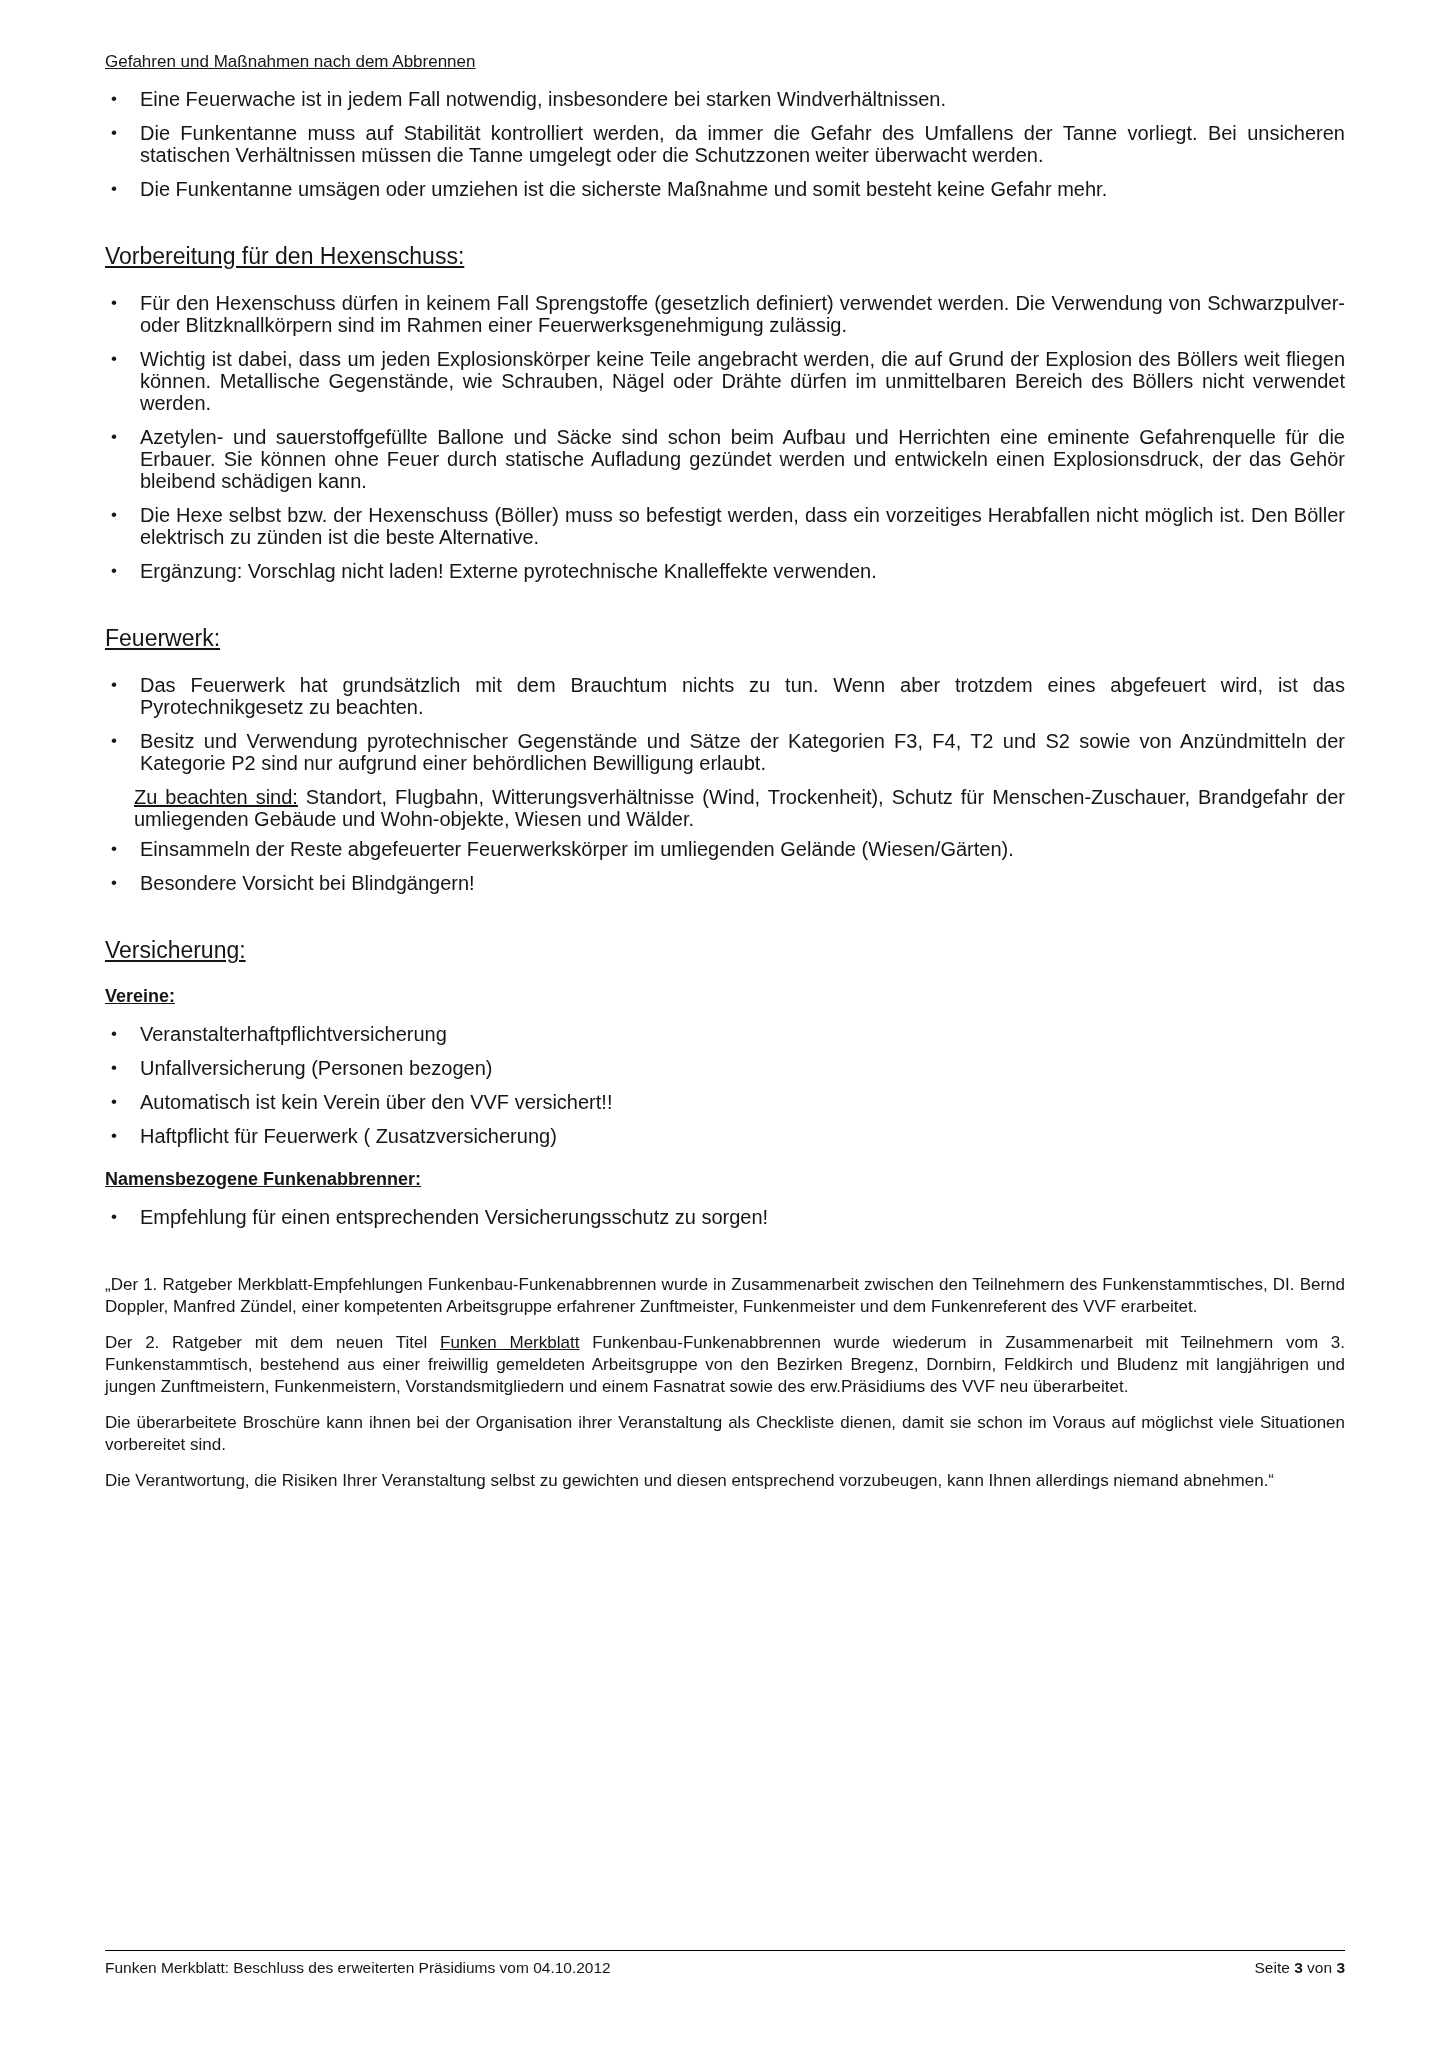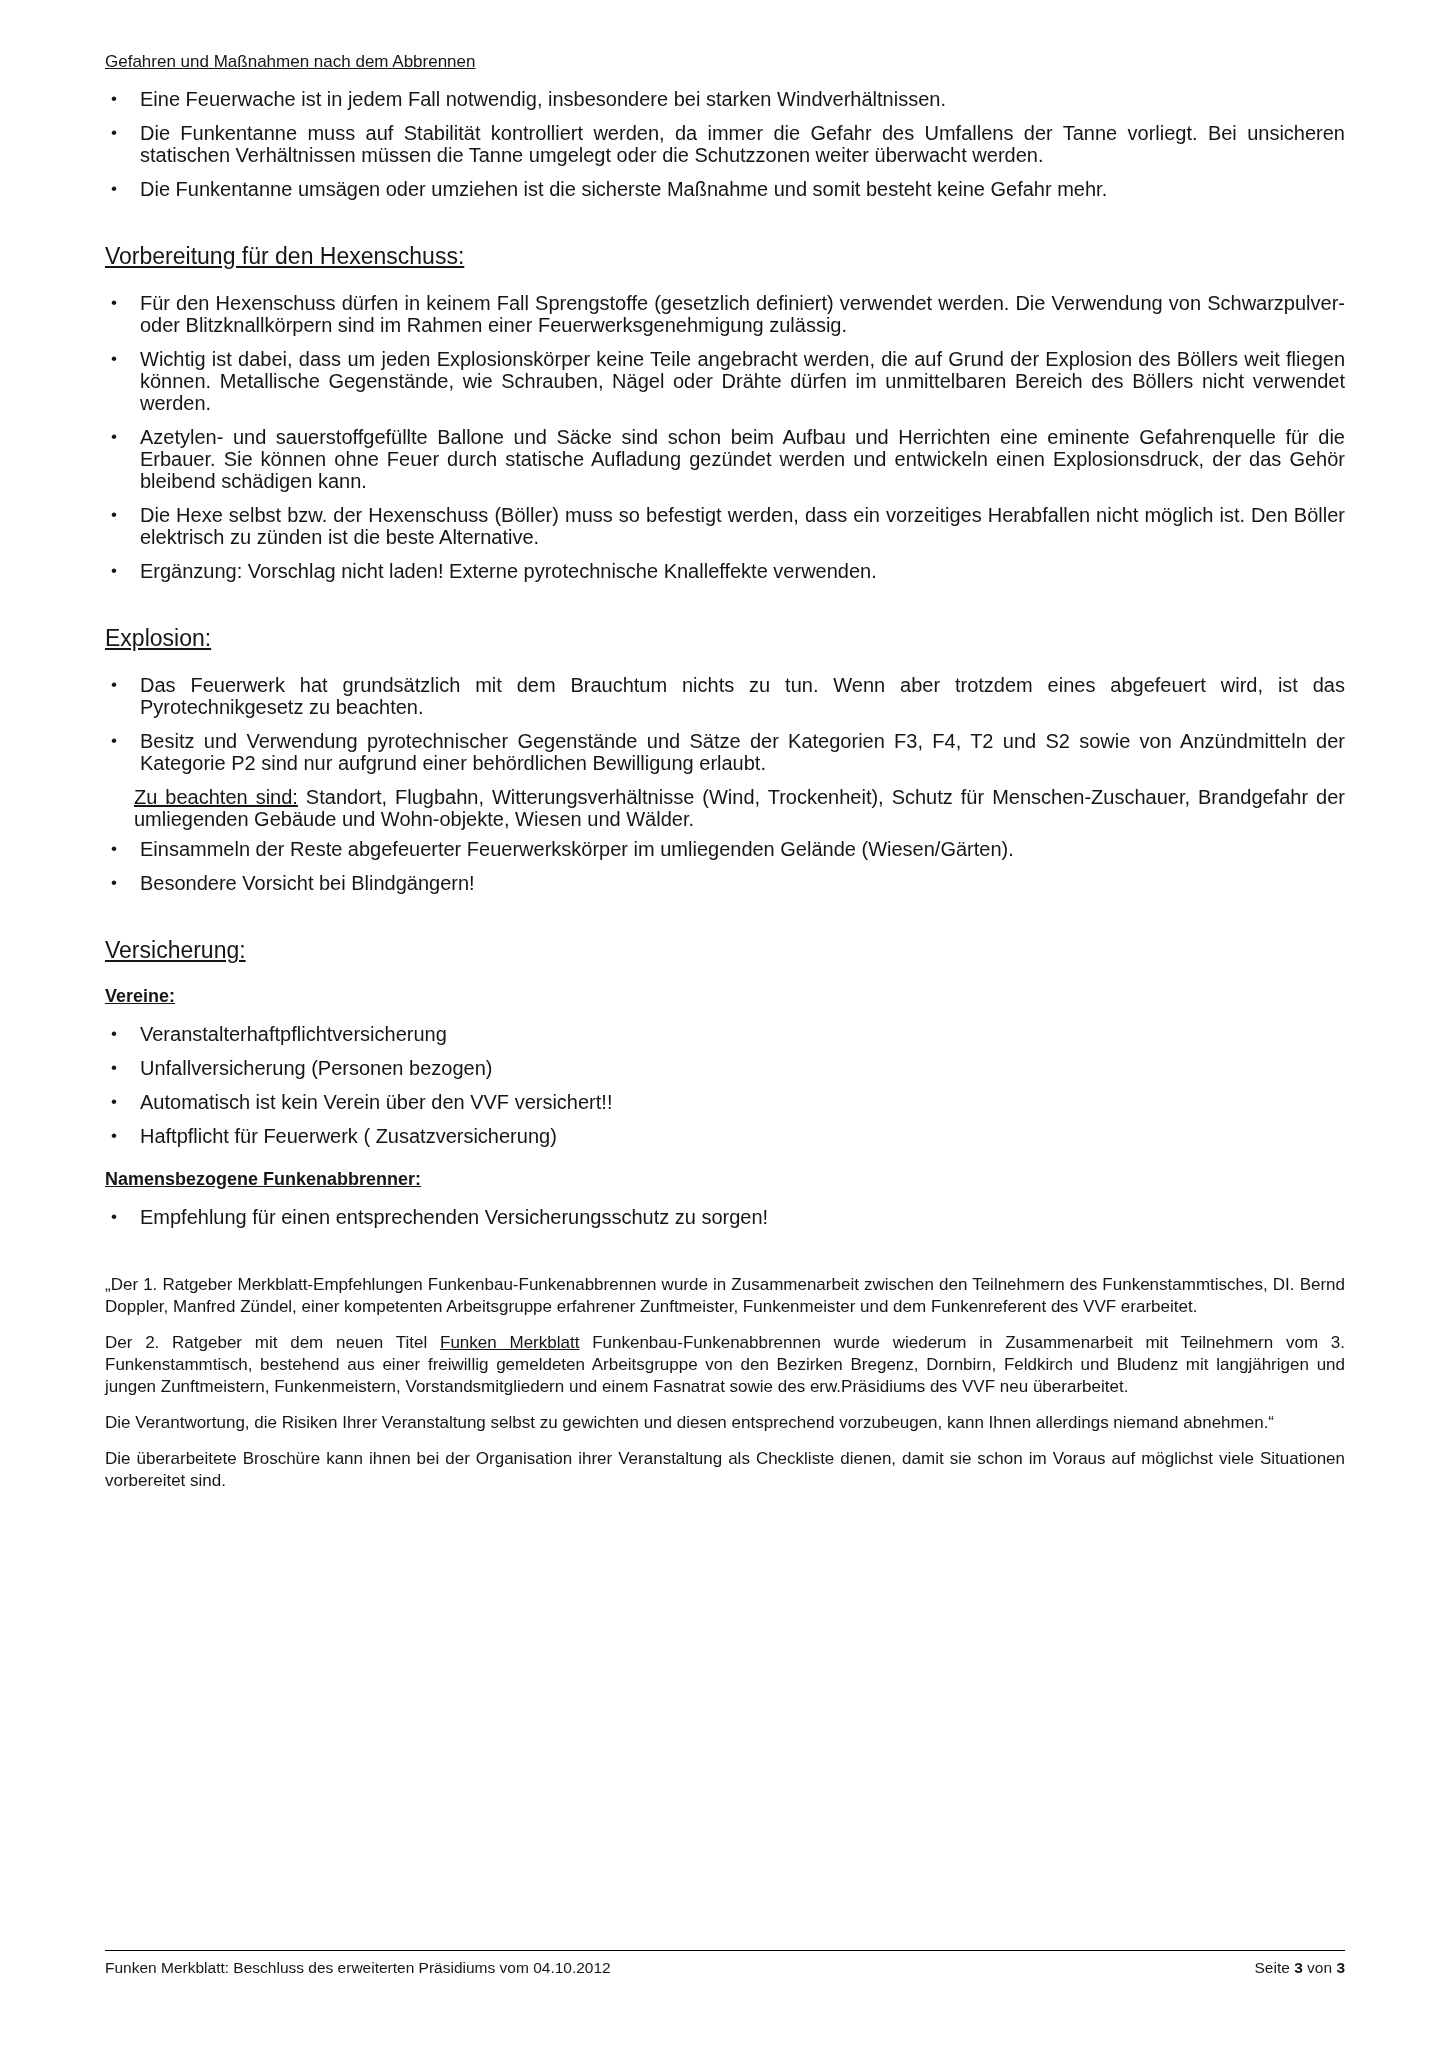--- a/index.html
+++ b/index.html
@@ -81,21 +81,21 @@
       <span class="bullet-marker"></span>
       <span class="bullet-text">Die Hexe selbst bzw. der Hexenschuss (Böller) muss so befestigt werden, dass ein vorzeitiges Herabfallen nicht möglich ist. Den Böller elektrisch zu zünden ist die beste Alternative.</span>
     </div>
     <div class="bullet">
       <span class="bullet-marker"></span>
       <span class="bullet-text">Ergänzung: Vorschlag nicht laden! Externe pyrotechnische Knalleffekte verwenden.</span>
     </div>
   </section>
 
   <section>
-    <h1 class="h-big">Explosion:</h1>
+    <h1 class="h-big">Feuerwerk:</h1>
     <div class="bullet">
       <span class="bullet-marker"></span>
       <span class="bullet-text">Das Feuerwerk hat grundsätzlich mit dem Brauchtum nichts zu tun. Wenn aber trotzdem eines abgefeuert wird, ist das Pyrotechnikgesetz zu beachten.</span>
     </div>
     <div class="bullet">
       <span class="bullet-marker"></span>
       <span class="bullet-text">Besitz und Verwendung pyrotechnischer Gegenstände und Sätze der Kategorien F3, F4, T2 und S2 sowie von Anzündmitteln der Kategorie P2 sind nur aufgrund einer behördlichen Bewilligung erlaubt.</span>
     </div>
     <p class="note"><span class="u">Zu beachten sind:</span><span> Standort, Flugbahn, Witterungsverhältnisse (Wind, Trockenheit), Schutz für Menschen-Zuschauer, Brandgefahr der umliegenden Gebäude und Wohn-objekte, Wiesen und Wälder.</span></p>
     <div class="bullet">
@@ -132,22 +132,22 @@
     <h3 class="h-sub">Namensbezogene Funkenabbrenner:</h3>
     <div class="bullet">
       <span class="bullet-marker"></span>
       <span class="bullet-text">Empfehlung für einen entsprechenden Versicherungsschutz zu sorgen!</span>
     </div>
   </section>
 
   <section class="closing">
     <p>„Der 1. Ratgeber Merkblatt-Empfehlungen Funkenbau-Funkenabbrennen wurde in Zusammenarbeit zwischen den Teilnehmern des Funkenstammtisches, DI. Bernd Doppler, Manfred Zündel, einer kompetenten Arbeitsgruppe erfahrener Zunftmeister, Funkenmeister und dem Funkenreferent des VVF erarbeitet.</p>
     <p><span>Der 2. Ratgeber mit dem neuen Titel </span><span class="u">Funken Merkblatt</span><span> Funkenbau-Funkenabbrennen wurde wiederum in Zusammenarbeit mit Teilnehmern vom 3. Funkenstammtisch, bestehend aus einer freiwillig gemeldeten Arbeitsgruppe von den Bezirken Bregenz, Dornbirn, Feldkirch und Bludenz mit langjährigen und jungen Zunftmeistern, Funkenmeistern, Vorstandsmitgliedern und einem Fasnatrat sowie des erw.Präsidiums des VVF neu überarbeitet.</span></p>
+    <p>Die überarbeitete Broschüre kann ihnen bei der Organisation ihrer Veranstaltung als Checkliste dienen, damit sie schon im Voraus auf möglichst viele Situationen vorbereitet sind.</p>
     <p>Die Verantwortung, die Risiken Ihrer Veranstaltung selbst zu gewichten und diesen entsprechend vorzubeugen, kann Ihnen allerdings niemand abnehmen.“</p>
-    <p>Die überarbeitete Broschüre kann ihnen bei der Organisation ihrer Veranstaltung als Checkliste dienen, damit sie schon im Voraus auf möglichst viele Situationen vorbereitet sind.</p>
   </section>
 
 </div>
 
 <div class="footer">
   <span>Funken Merkblatt: Beschluss des erweiterten Präsidiums vom 04.10.2012</span>
   <span><span>Seite </span><span class="b">3</span><span> von </span><span class="b">3</span></span>
 </div>
 
 </body></html>

